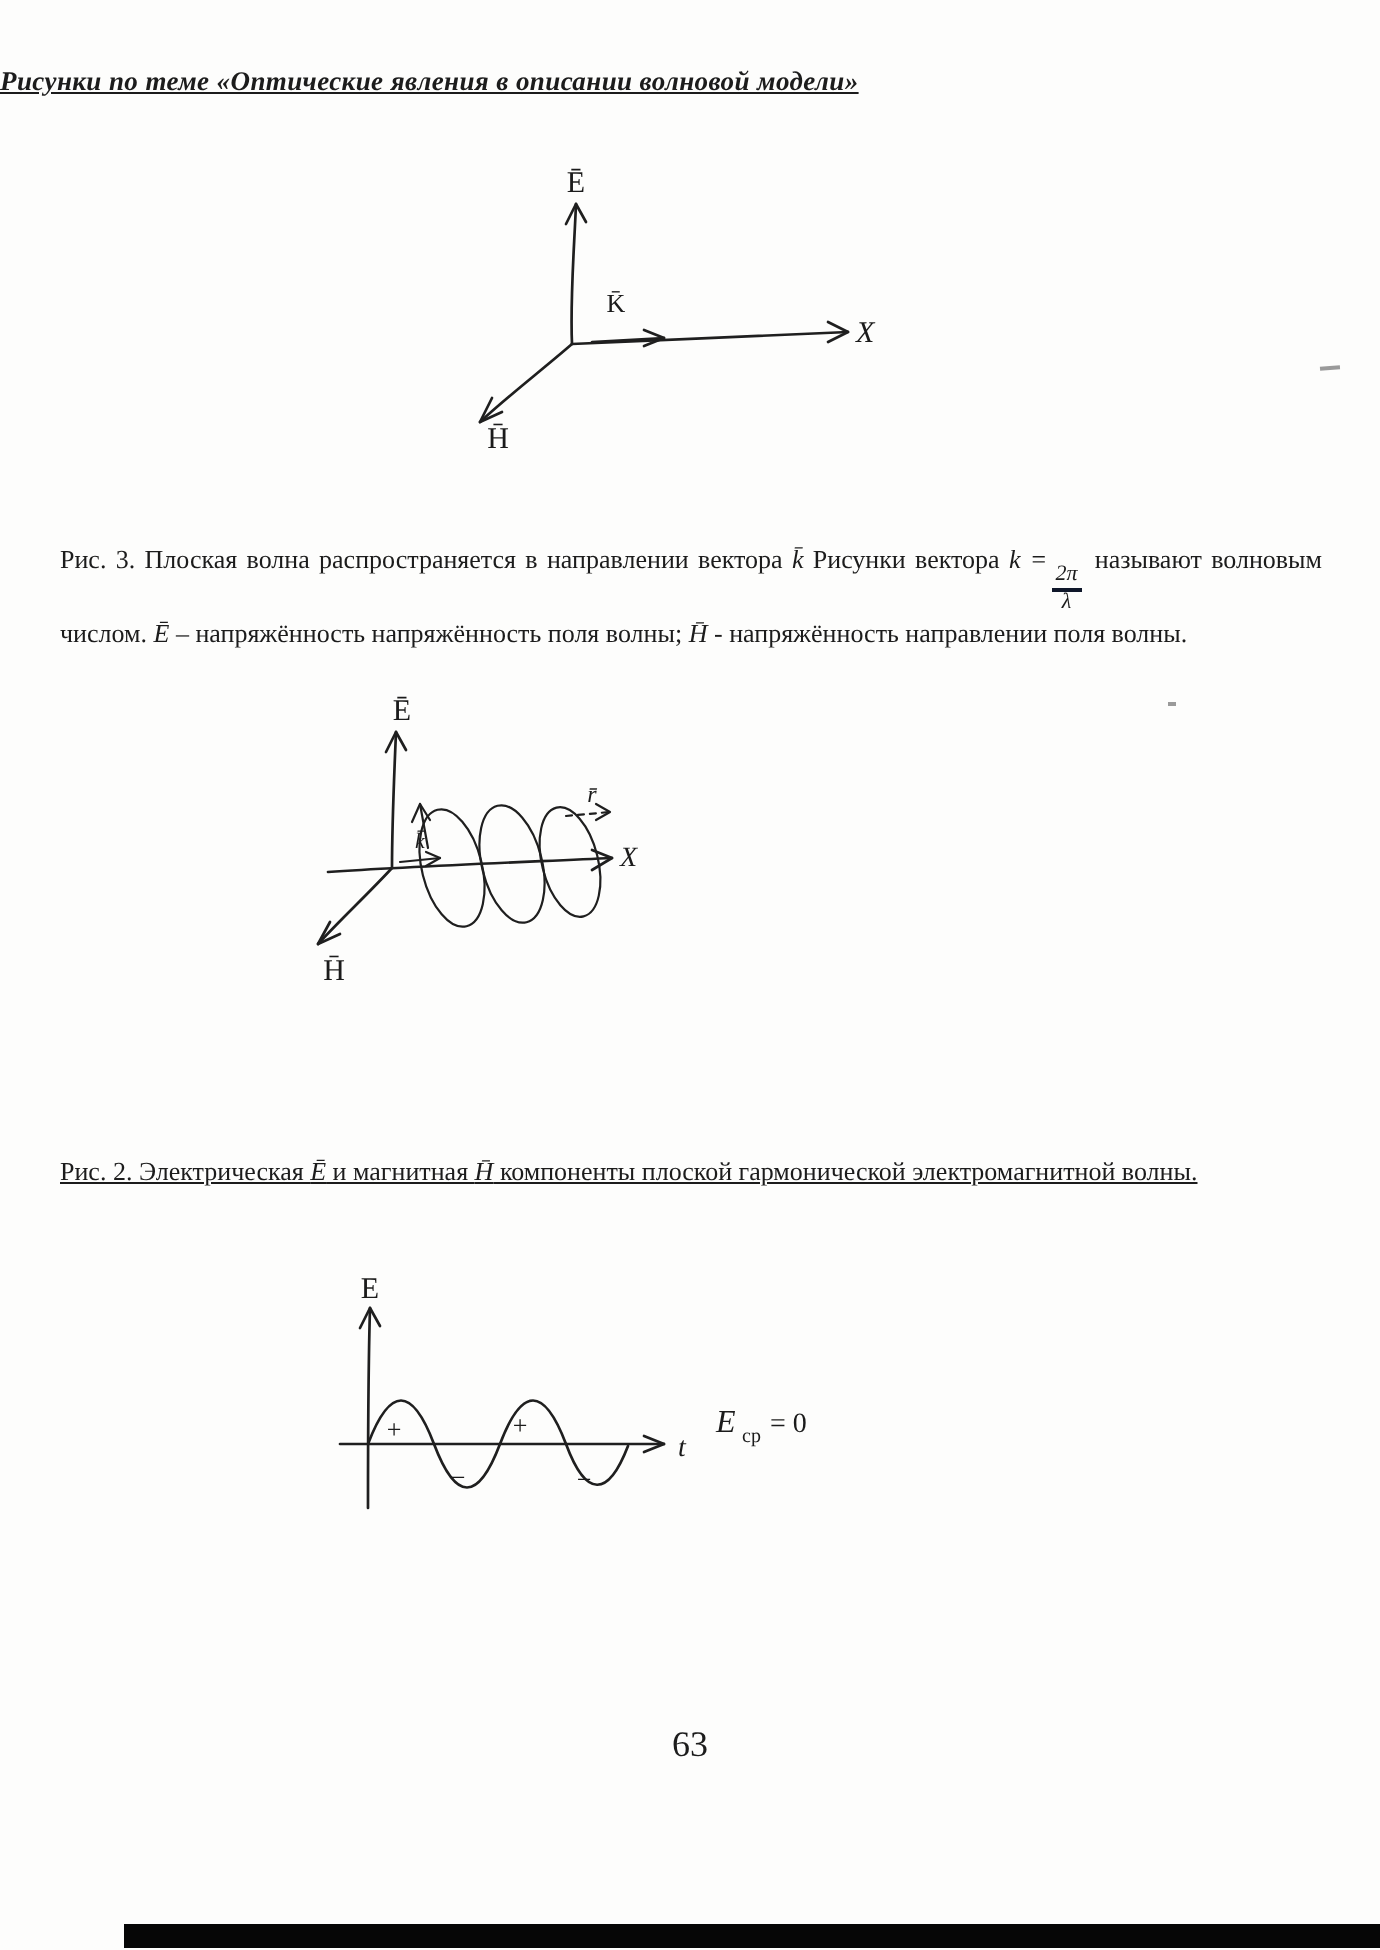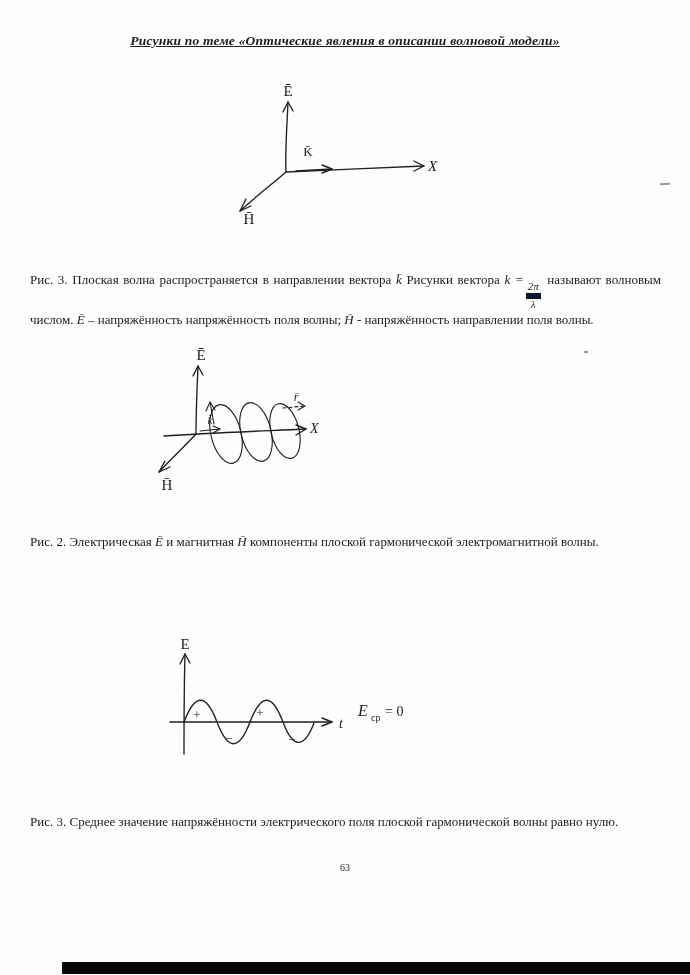--- a/index.html
+++ b/index.html
@@ -7,49 +7,48 @@
     width:690px;height:975px;
     background:#ffffff;
     font-family:"Liberation Serif","DejaVu Serif",serif;
     color:#1c1c1c;
     position:relative;
     overflow:hidden;
   }
   .page{position:absolute;inset:0;background:#fdfdfc;}
   .title{
     position:absolute;top:33px;left:0;width:100%;
-    text-align:center;
     font-size:13.5px;font-weight:bold;font-style:italic;
     text-decoration:underline;
     letter-spacing:.2px;
   }
   .fig{position:absolute;}
   .fig1{left:208px;top:76px;}
   .fig2{left:138px;top:344px;}
   .fig3{left:152px;top:628px;}
   .caption{
     position:absolute;left:30px;width:631px;
     font-size:13px;line-height:20px;
     text-align:justify;
     margin:0;
   }
   .cap1{top:270px;}
-  .cap2{top:532px;}
+  .cap2{top:576px;text-decoration:underline;}
   .cap3{top:812px;}
   .mvar{font-style:italic;}
   .frac{
     display:inline-flex;flex-direction:column;align-items:center;
     vertical-align:-6px;line-height:1.05;font-size:11px;
     font-style:italic;margin:0 2px;
   }
-  .frac .num{border-bottom:6px solid #0f172a;padding:0 2px;}
+  .frac .num{border-bottom:2px solid #0f172a;padding:0 2px;}
   .frac .den{padding:0 2px;}
   .pagenum{
     position:absolute;top:862px;left:0;width:100%;
-    text-align:center;font-size:10px;
+    text-align:center;font-size:18px;
   }
   .scanbar{
     position:absolute;left:62px;top:962px;width:628px;height:12px;
     background:#060606;
   }
   .artifact{position:absolute;background:#9a9a9a;}
   .artifact.a1{left:660px;top:183px;width:10px;height:2px;transform:rotate(-4deg);}
   .artifact.a2{left:584px;top:351px;width:4px;height:2px;}
   svg text{font-family:"Liberation Serif","DejaVu Serif",serif;fill:#1b1b1b;}
   .sk{stroke:#1f1f1f;stroke-width:1.35;fill:none;stroke-linecap:round;stroke-linejoin:round;}
@@ -158,21 +157,20 @@
     <text x="77" y="115" font-size="13" text-anchor="middle">−</text>
     <text x="108" y="89" font-size="13" text-anchor="middle">+</text>
     <text x="140" y="116" font-size="13" text-anchor="middle">−</text>
     <g>
       <text x="206" y="88" font-size="16" font-style="italic">E</text>
       <text x="219" y="93" font-size="10">ср</text>
       <text x="233" y="88" font-size="14">= 0</text>
     </g>
   </svg>
 
-  <p class="caption cap3">Рис. 3. Среднее значение напряжённости электрического поля плоской гармонической волны равно нулю.</p>
 
   <div class="pagenum">63</div>
 
   <div class="artifact a1"></div>
   <div class="artifact a2"></div>
   <div class="scanbar"></div>
 
 </div>
 
 </body></html>

